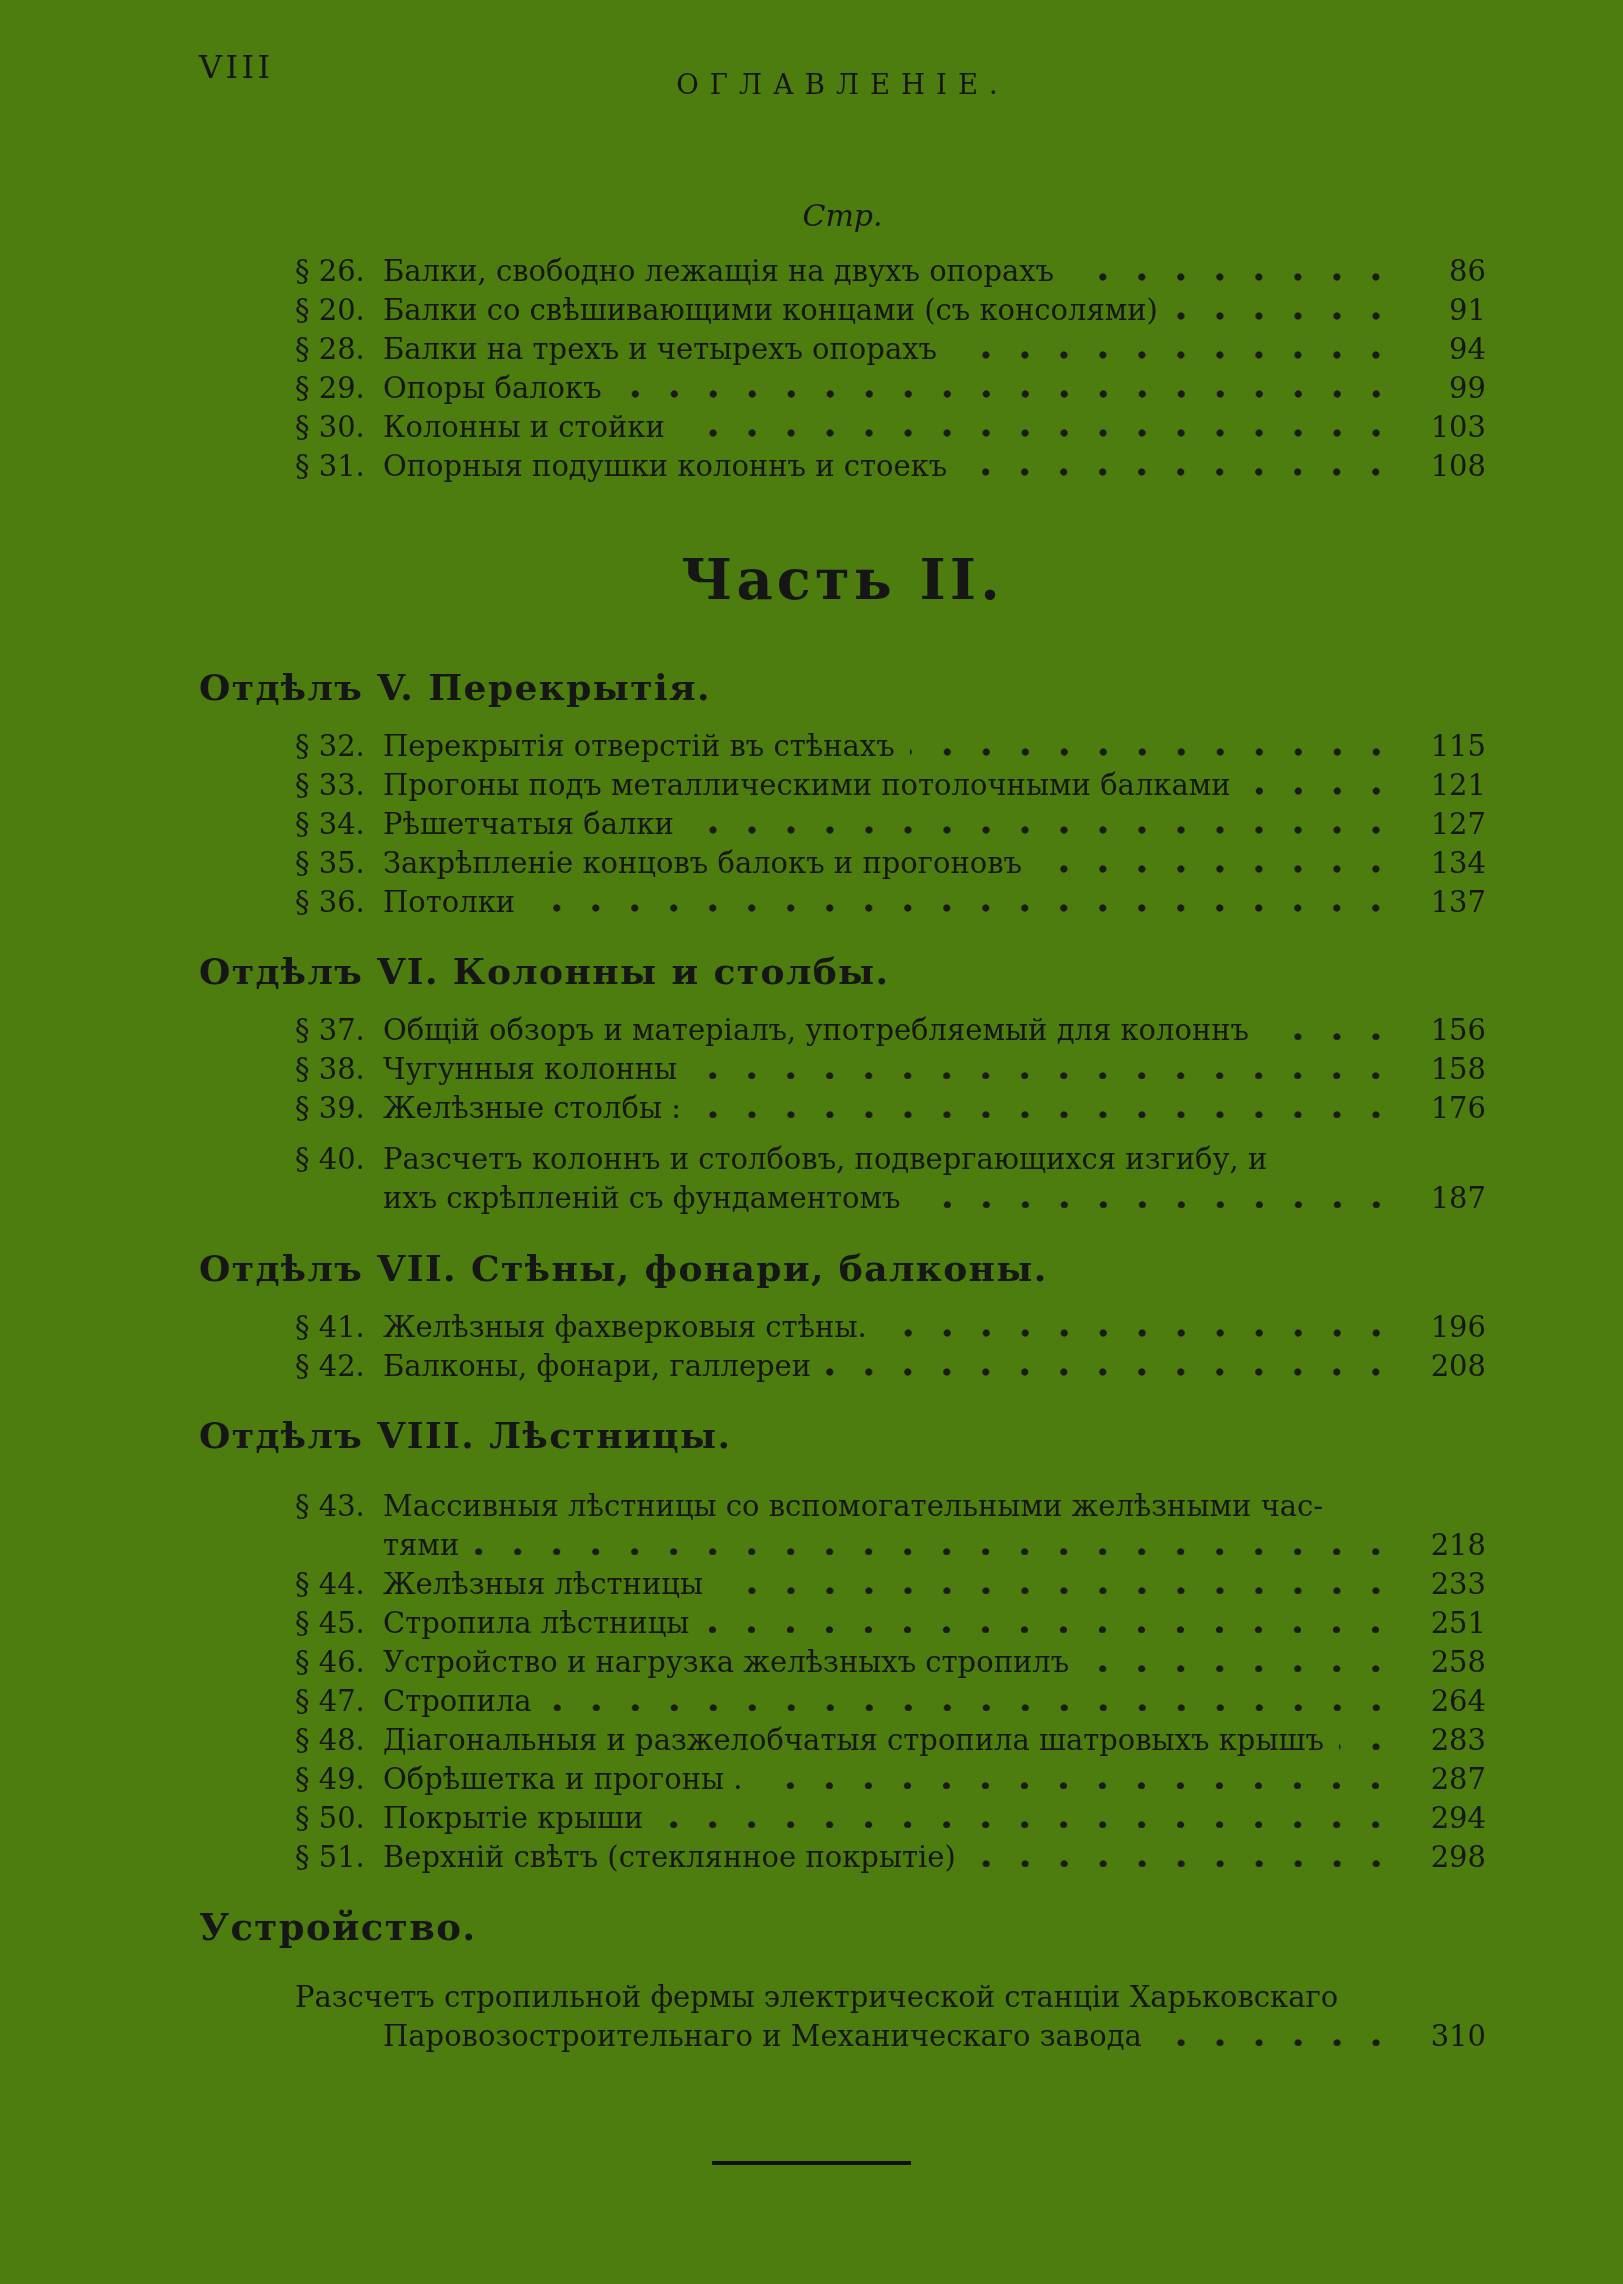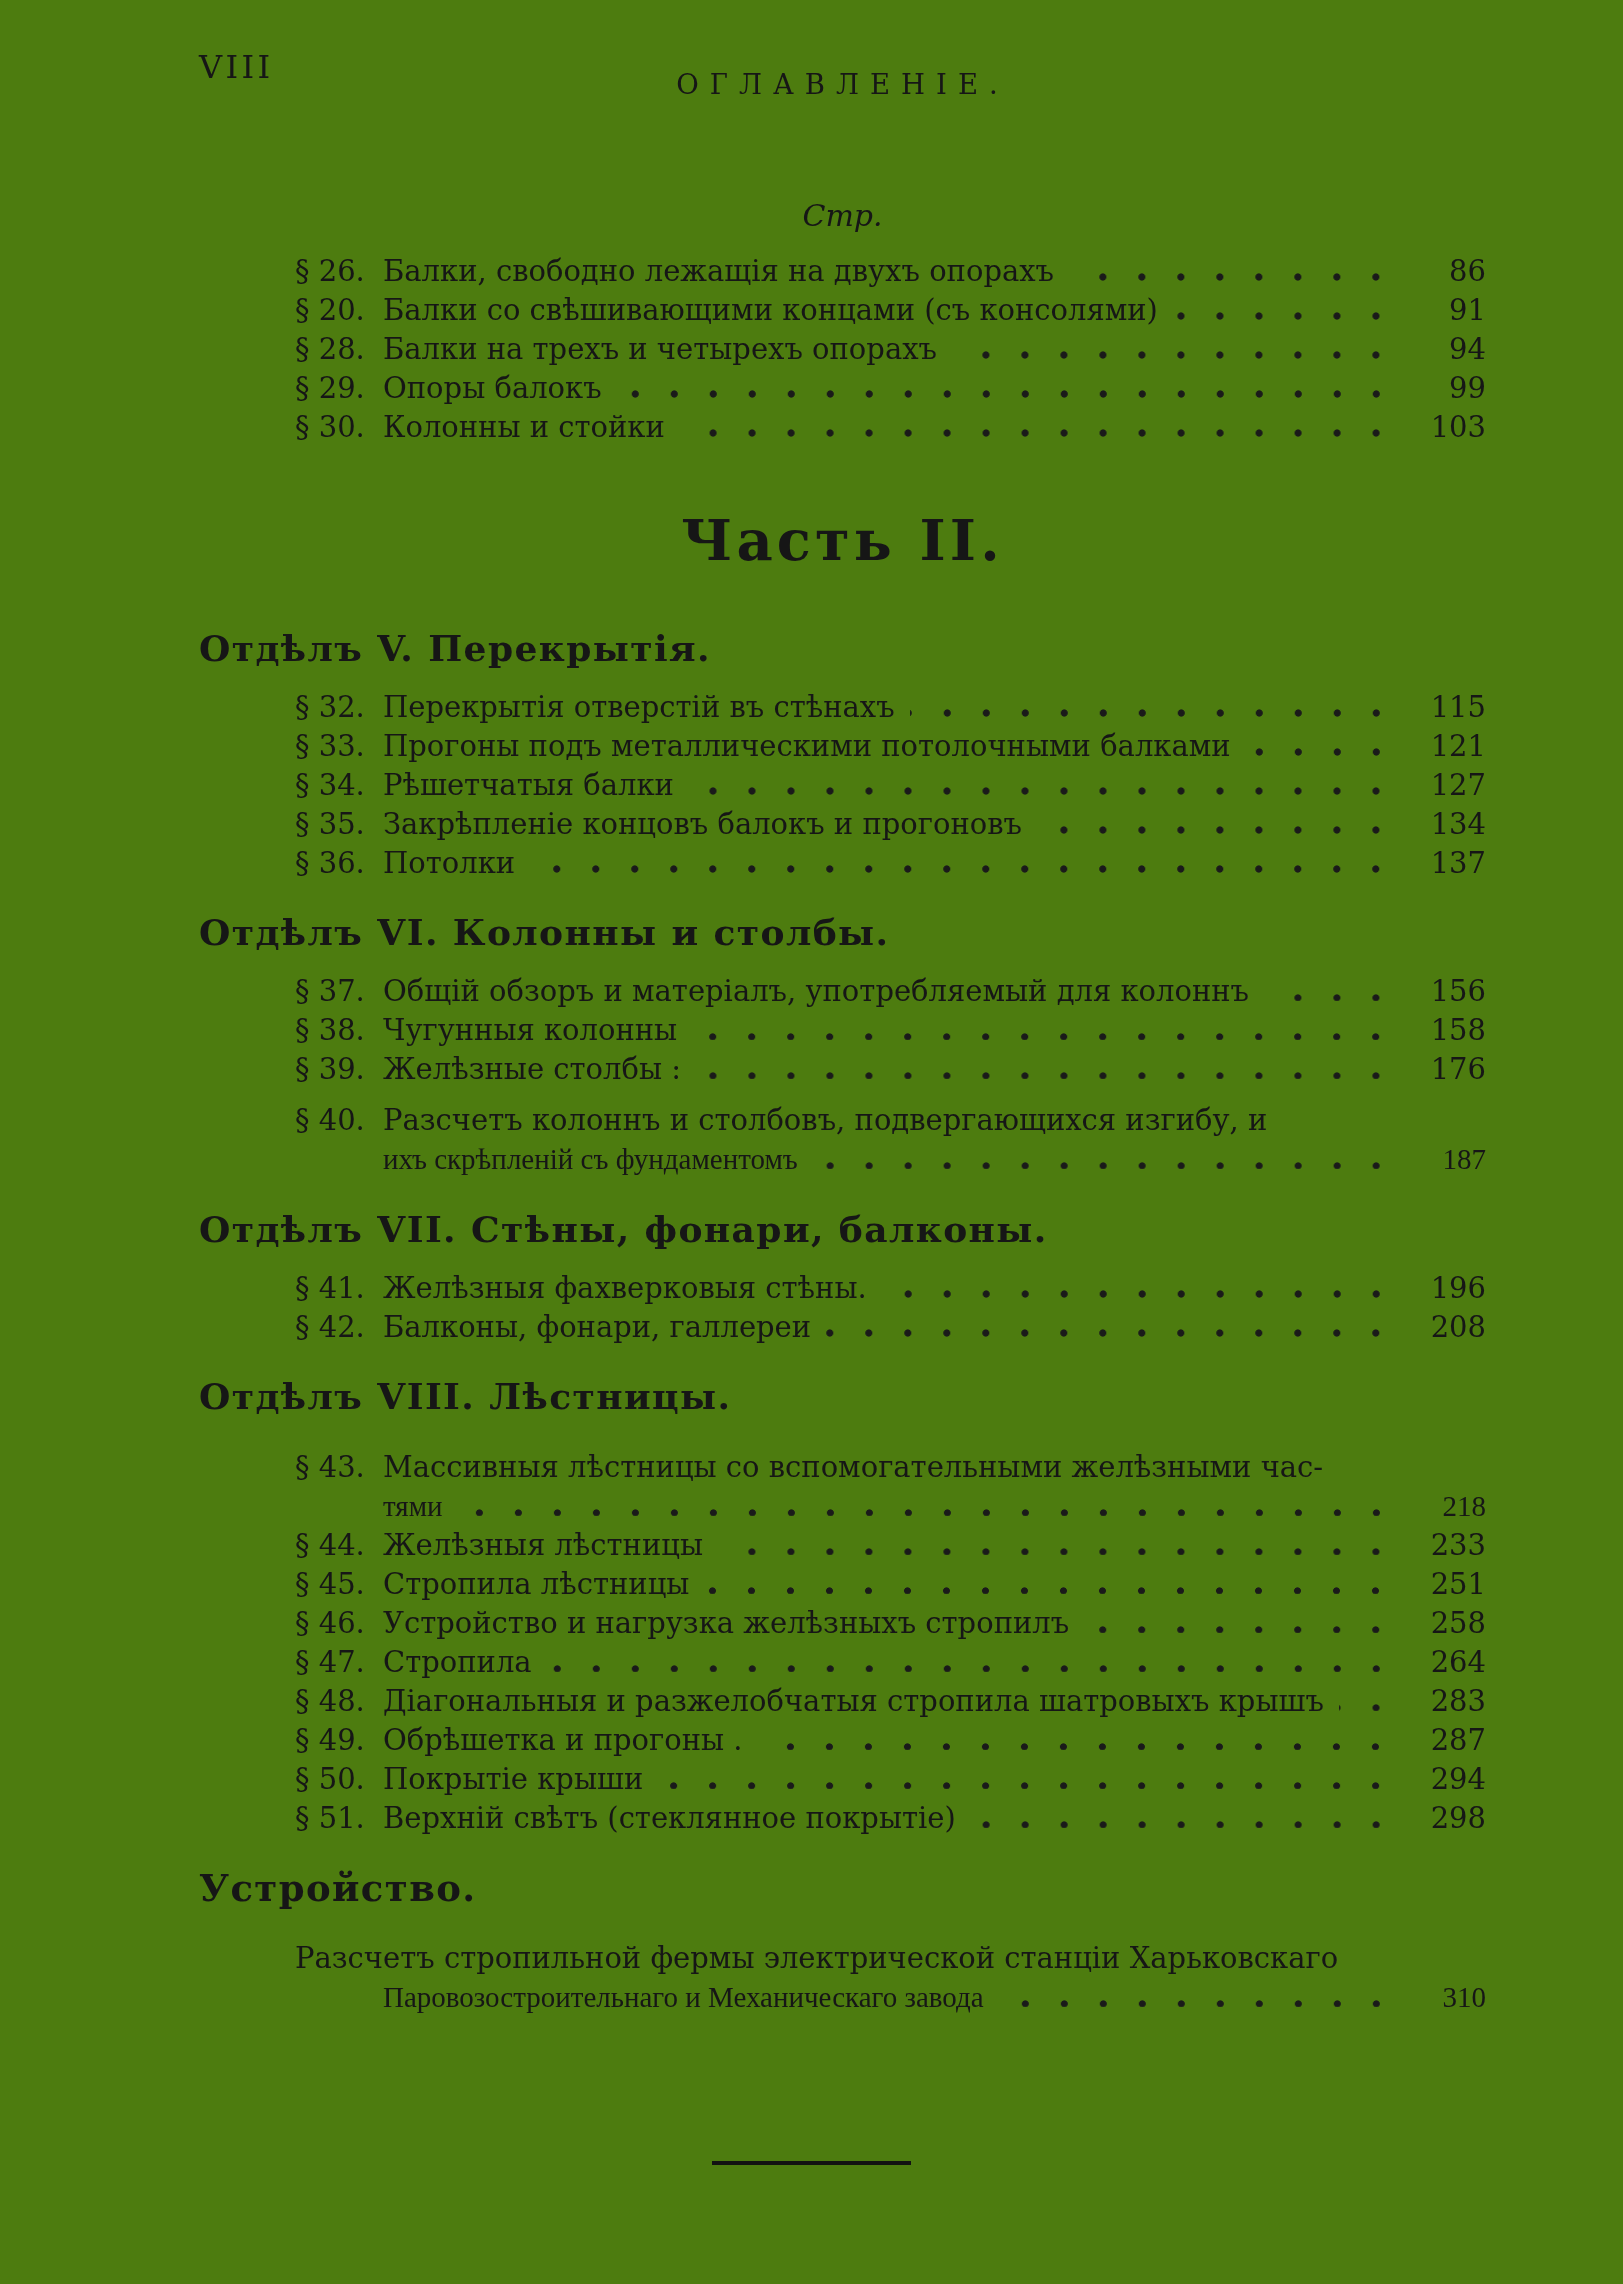--- a/index.html
+++ b/index.html
@@ -30,21 +30,21 @@
   .leader {
     flex: 1 1 27.5px;
     height: 7.6px;
     margin: 0 9.6px 0 15px;
     background-image: radial-gradient(circle, #1a1a1a 3.1px, transparent 3.8px);
     background-size: 39px 7.6px;
     background-repeat: repeat-x;
     background-position: right 0 bottom 0;
   }
   .pg { flex: 0 0 81px; text-align: right; }
-  .row.cont { padding-left: 88px; font-family: Liberation Serif, serif; }
+  .row.cont { padding-left: 88px; }
   .row.noleader .title { flex: 1 1 auto; margin-top: 12px; }
   
   .part-h { margin: 55px 0 0; text-align: center; font-size: 56px; font-weight: bold; letter-spacing: 4.1px; line-height: 76px; }
   .sec-h { margin: 27.5px 0 18px; font-size: 36px; font-weight: bold; letter-spacing: 1.4px; line-height: 44px; }
   .app-h { margin: 27.5px 0 16.5px; font-size: 37px; font-weight: bold; letter-spacing: 1.4px; line-height: 45px; }
   .part-gap { height: 20.6px; }
   
   .rule { position: absolute; left: 712px; top: 2161px; width: 199px; height: 4.1px; background: #121212; }
 </style>
 </head>
@@ -83,20 +83,26 @@
       <span class="title">Опоры балокъ</span>
       <span class="leader"></span>
       <span class="pg">99</span>
     </div>
     <div class="row">
       <span class="num">§ 30.</span>
       <span class="title">Колонны и стойки</span>
       <span class="leader"></span>
       <span class="pg">103</span>
     </div>
+    <div class="row">
+      <span class="num">§ 31.</span>
+      <span class="title">Опорныя подушки колоннъ и стоекъ</span>
+      <span class="leader"></span>
+      <span class="pg">108</span>
+    </div>
   </div>
 
   <div class="part-h">Часть II.</div>
   <div class="part-gap"></div>
 
   <div class="sec-h">Отдѣлъ V. Перекрытія.</div>
   <div class="entries">
     <div class="row">
       <span class="num">§ 32.</span>
       <span class="title">Перекрытія отверстій въ стѣнахъ</span>

